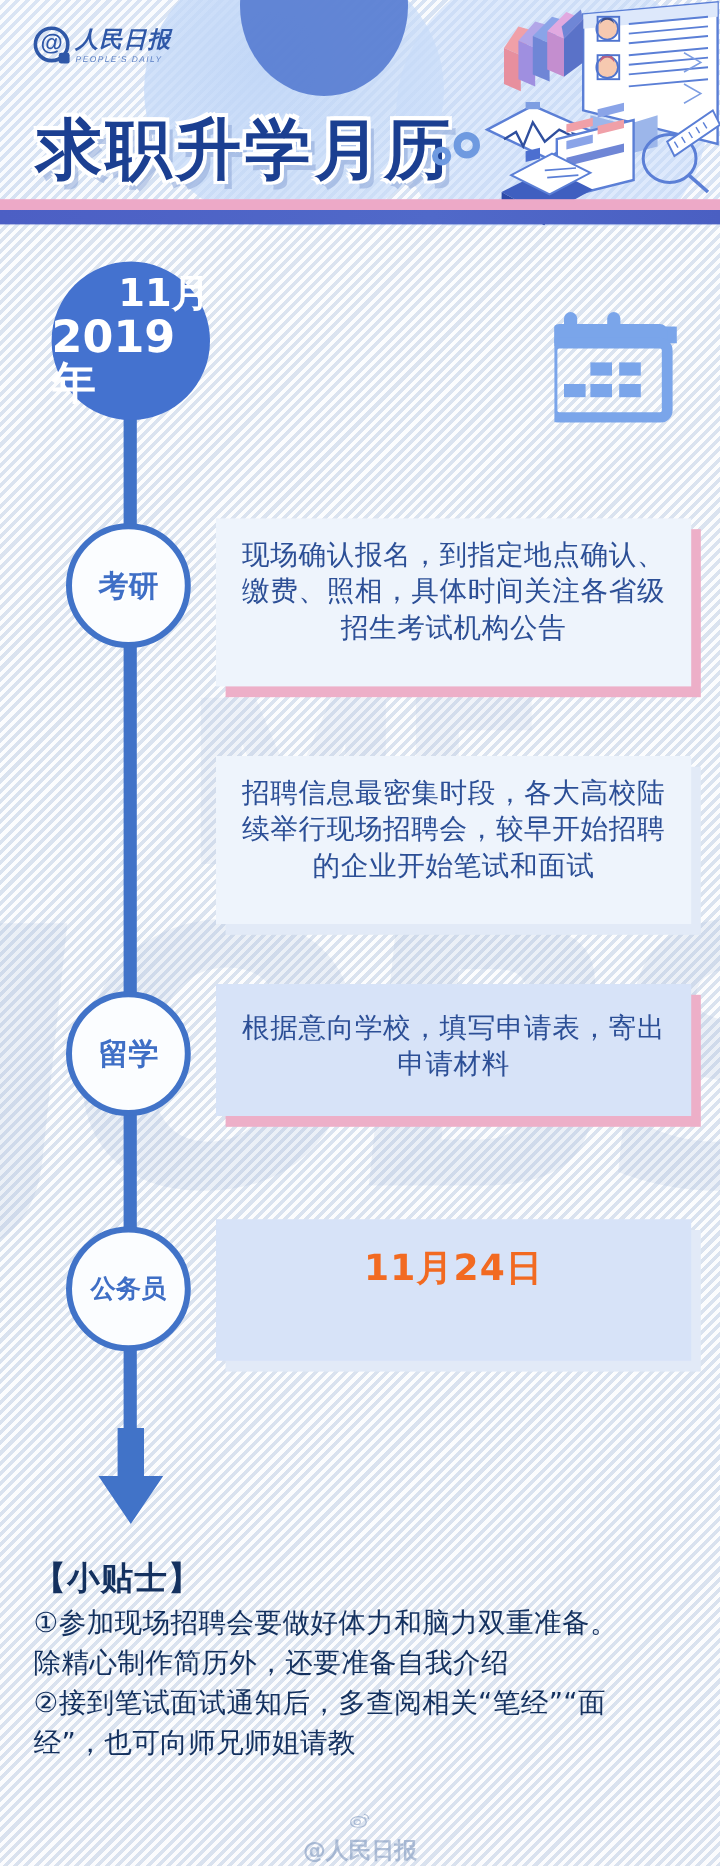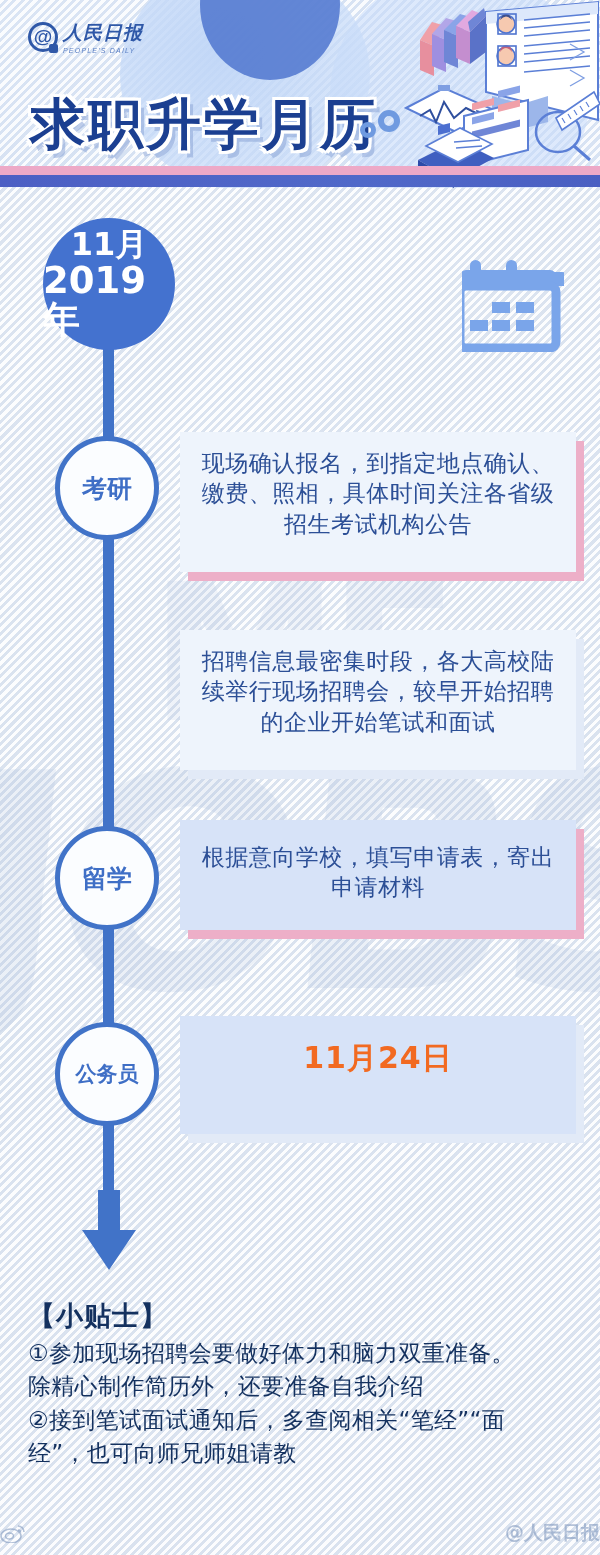--- a/index.html
+++ b/index.html
@@ -107,21 +107,21 @@
   }
   #arrow{
     position:absolute; left:74px; top:1190px; width:70px; height:80px;
   }
   #arrow svg{ width:100%; height:100%; display:block; }
 
   
   #month{
     position:absolute; left:43px; top:218px; width:132px; height:132px;
     border-radius:50%; background:#4472cf;
-    display:flex; flex-direction:column; align-items:center; justify-content:center;
+    display:flex; flex-direction:column; align-items:flex-end; justify-content:center;
     color:#ffffff; line-height:1.05;
     font-family:"DejaVu Sans","Liberation Sans",sans-serif;
   }
   #month .m1{ font-size:32px; font-weight:bold; letter-spacing:0px; }
   #month .m2{ font-size:37px; font-weight:bold; letter-spacing:0px; }
 
   
   #cal{ position:absolute; left:462px; top:256px; width:102px; height:96px; }
   #cal svg{ width:100%; height:100%; display:block; }
 
@@ -159,20 +159,21 @@
     letter-spacing:.3px;
   }
   #tips .tips-head{ font-weight:bold; font-size:27px; margin-bottom:2px; letter-spacing:1px; }
 
   
   #footer{
     position:absolute; left:0; top:1510px; width:600px; height:45px;
     display:flex; align-items:center; justify-content:space-between; gap:6px;
     color:rgba(120,145,185,.55); font-size:19px; font-weight:bold;
     font-family:"DejaVu Sans","Liberation Sans",sans-serif;
+    flex-direction:column;
   }
   #footer .wb{ width:26px; height:20px; }
 </style>
 </head>
 <body>
 
 <div id="page">
 
   <div class="watermark">JOBS</div>
   <div class="watermark2">ME</div>

